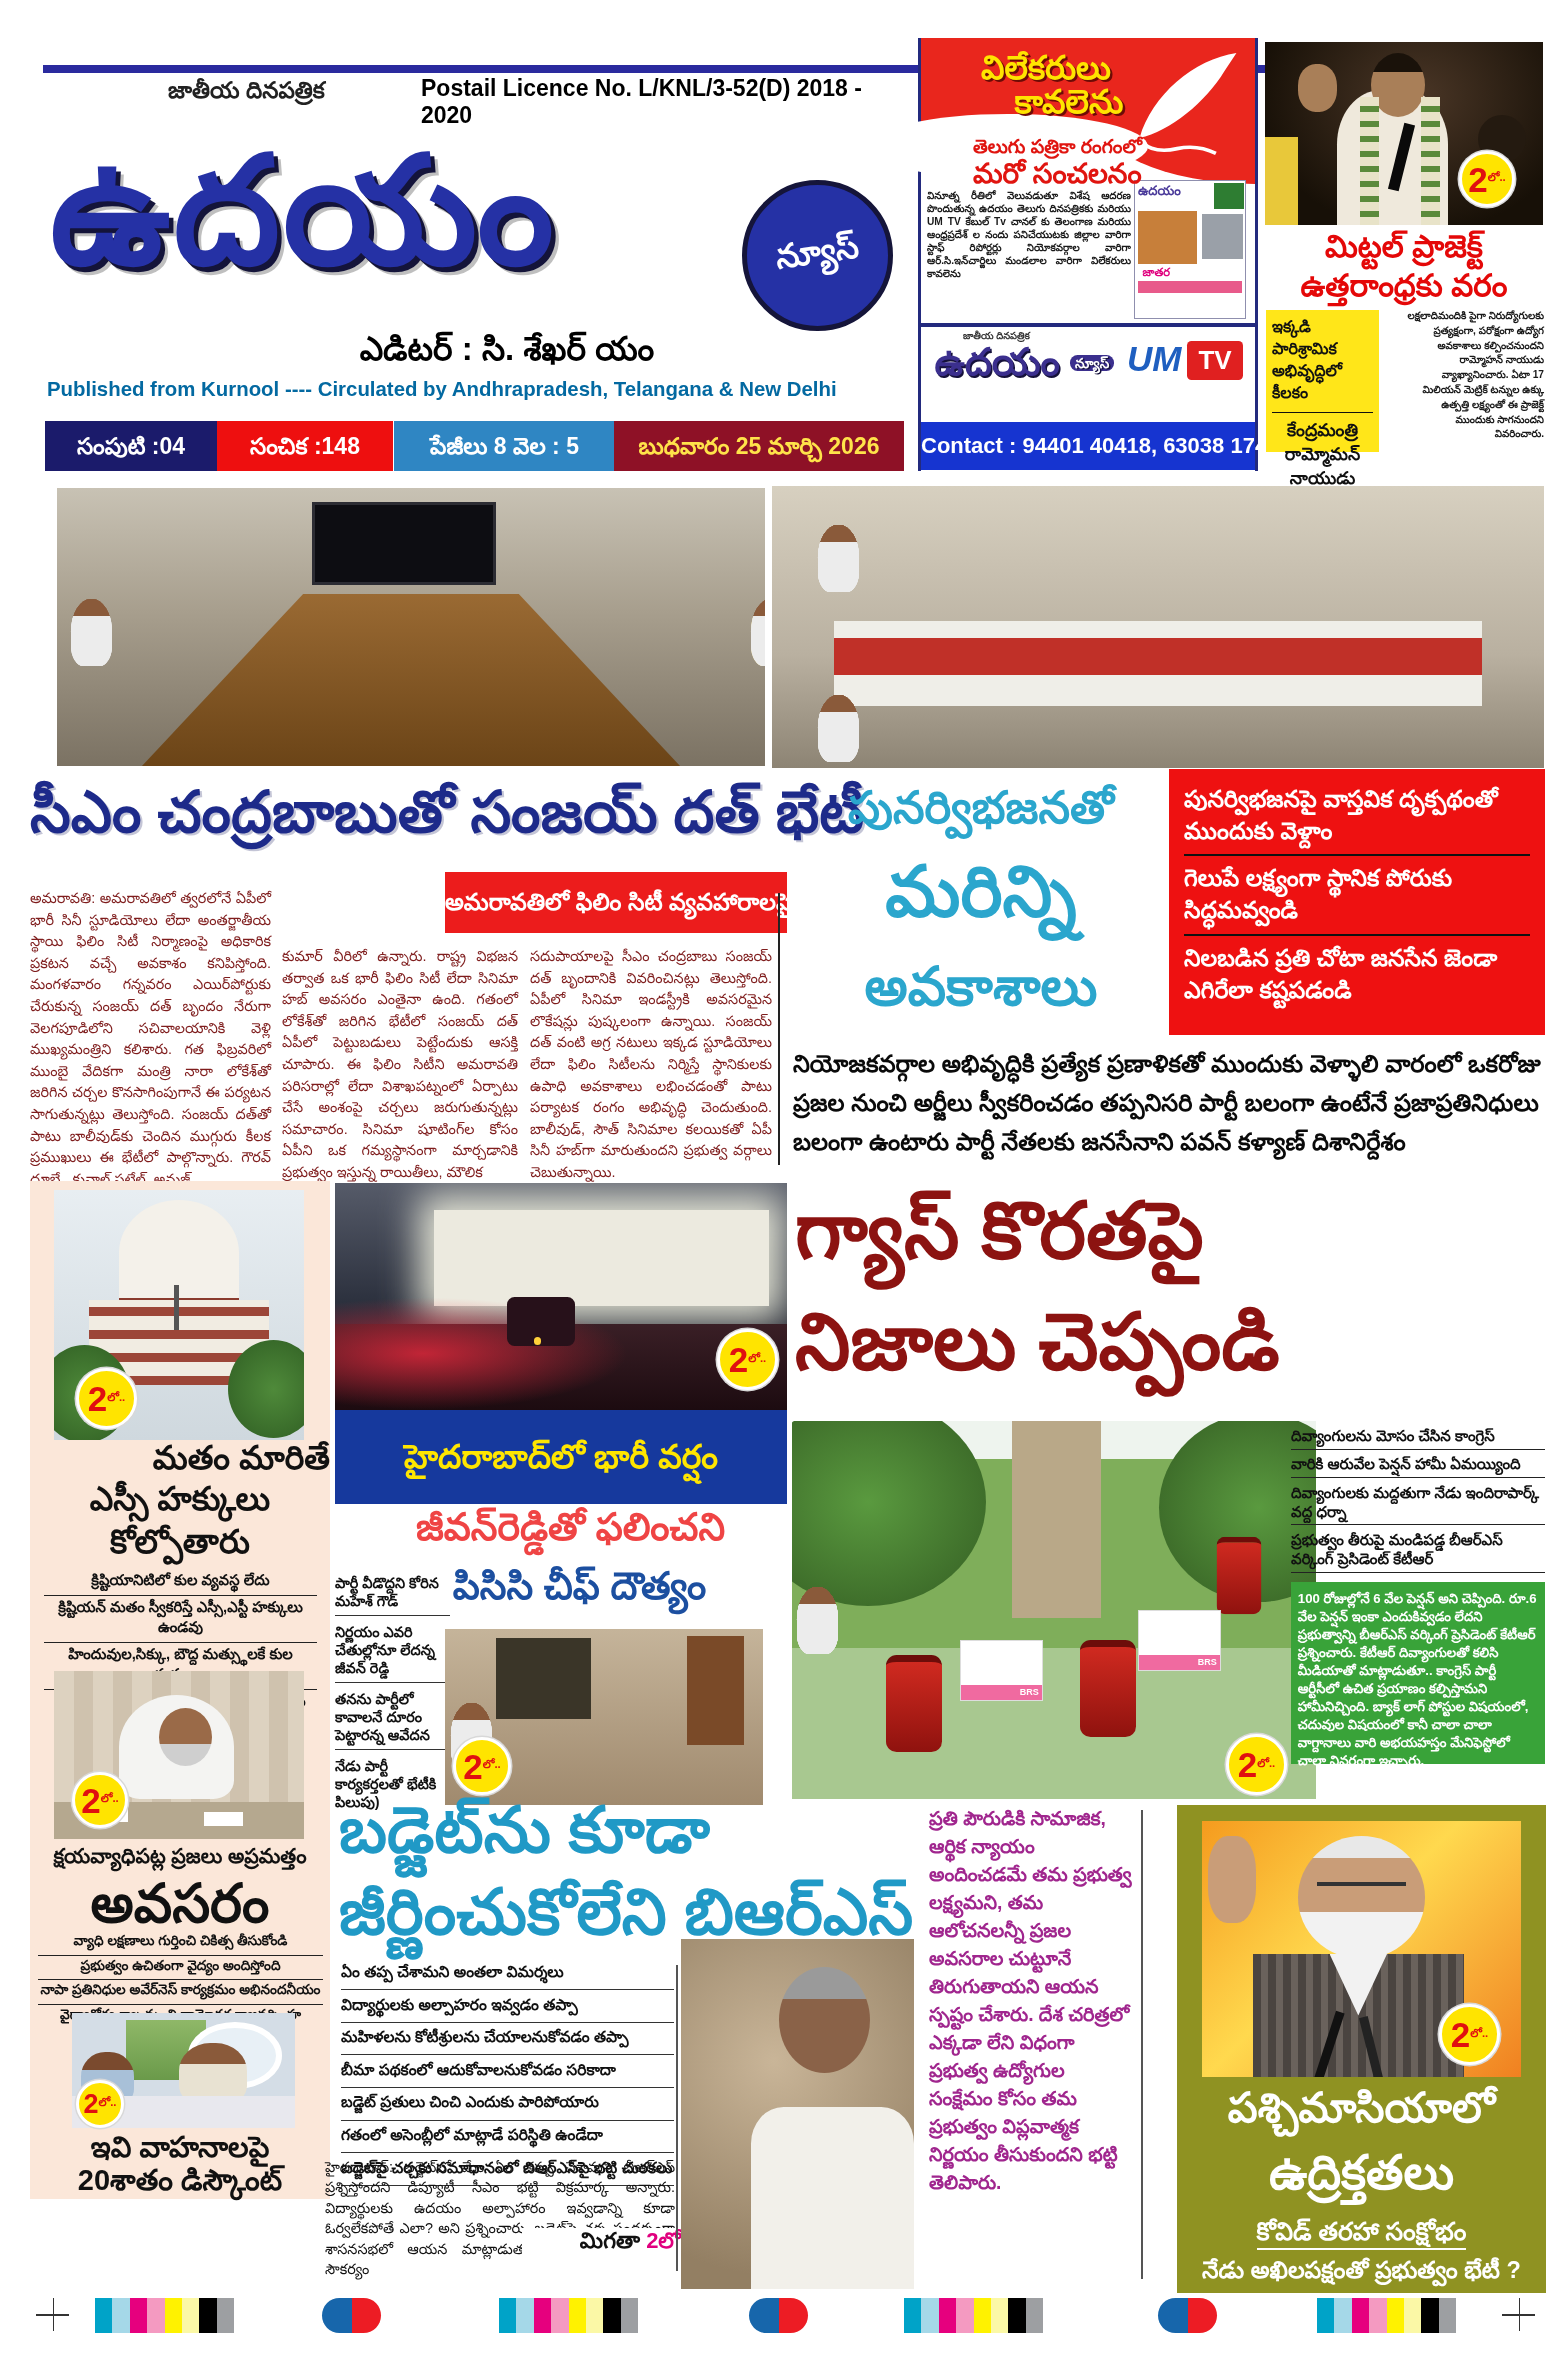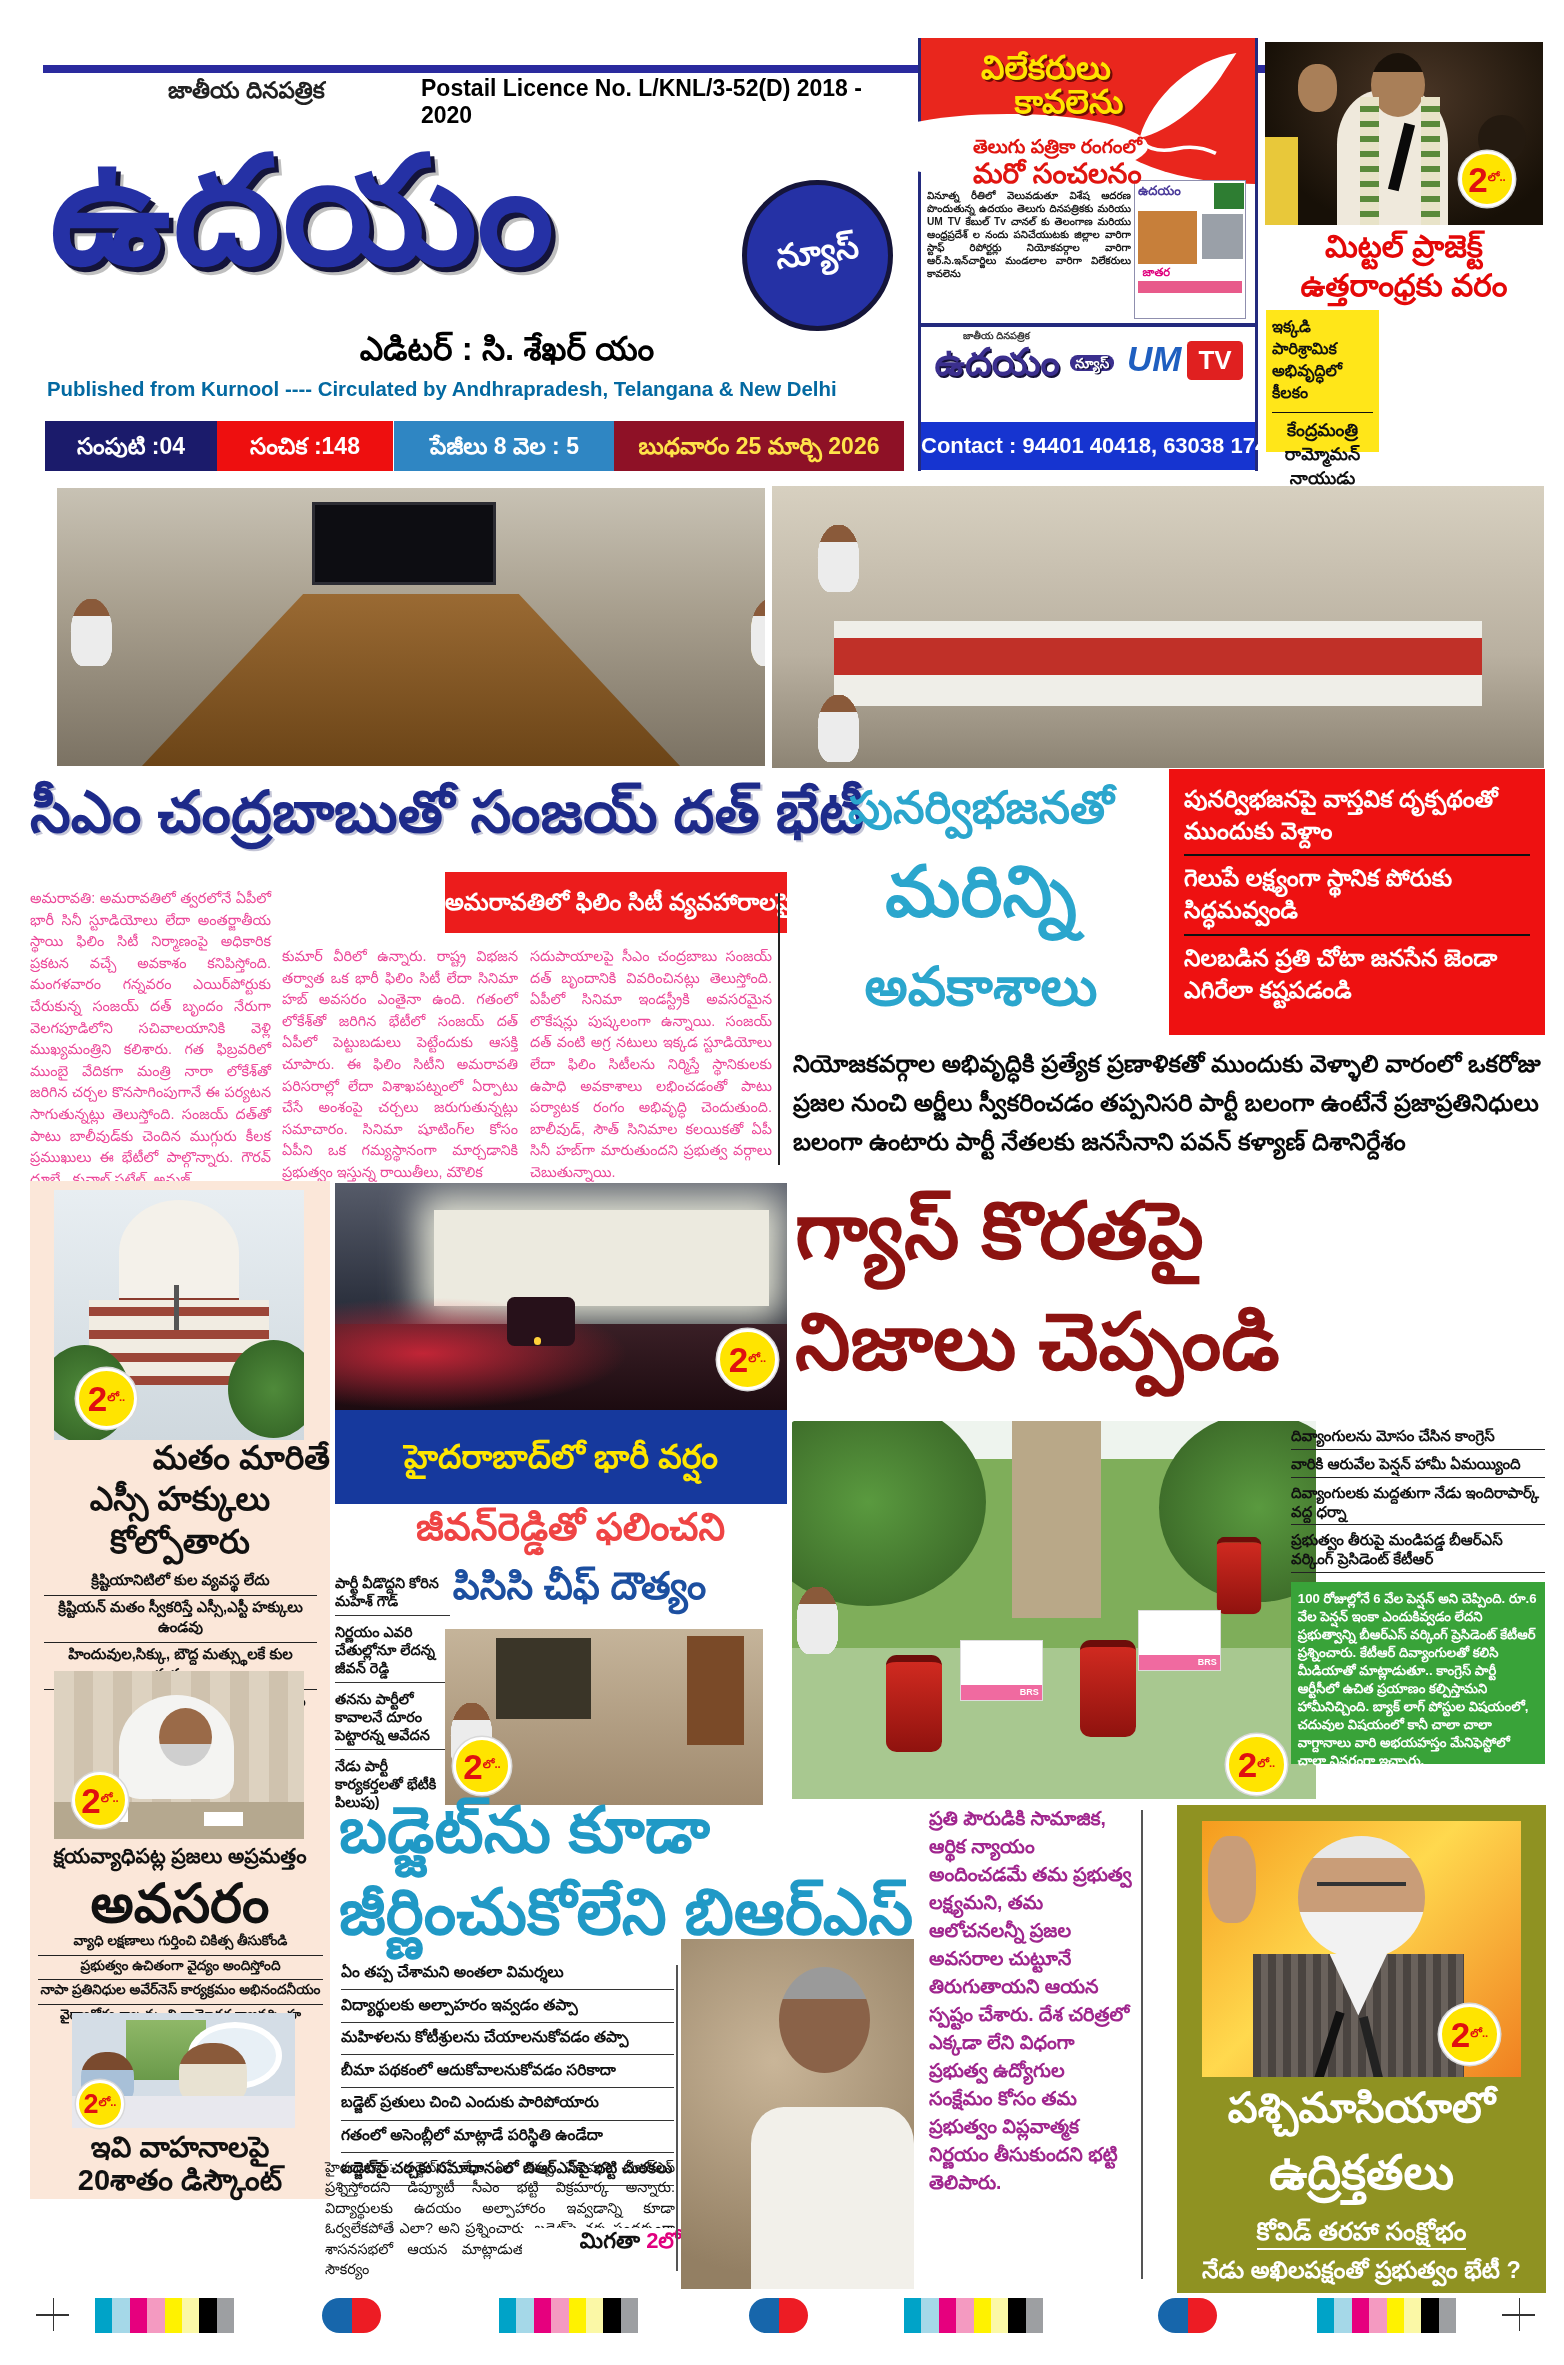--- a/index.html
+++ b/index.html
@@ -76,21 +76,21 @@
 
   
   #ph-conf{left:57px;top:488px;width:708px;height:278px;background:linear-gradient(180deg,#c8c2b4,#a79e8d 45%,#7b7263)}
   #ph-meet{left:772px;top:486px;width:772px;height:282px;background:linear-gradient(180deg,#d7d0c0,#b9b0a0 60%,#8d8474)}
 
   
   #cm-h{left:30px;top:778px;width:761px;font-size:58px;font-weight:800;color:#1d2a8a;white-space:nowrap;
         text-shadow:2.3px 2.3px 0 rgba(20,25,90,.25)}
   #cm-sub{left:445px;top:872px;width:342px;height:61px;background:#ec1c1c;color:#fff;font-size:23.5px;
           font-weight:800;text-align:center;line-height:61px;white-space:nowrap}
-  .col{font-size:14.4px;line-height:21.6px;font-weight:500;text-align:justify;color:#ec4899}
+  .col{font-size:14.4px;line-height:21.6px;font-weight:500;text-align:justify;color:#7f1d1d}
   #cm-c1{left:30px;top:888px;width:241px;height:303px}
   #cm-c2{left:282px;top:946px;width:236px;height:245px}
   #cm-c3{left:530px;top:946px;width:242px;height:245px}
   #vr1{left:778px;top:893px;width:2.3px;height:272px;background:#222}
 
   
   #jn-h1{left:795px;top:782px;width:372px;font-size:45px;font-weight:800;color:#2ba6cd;text-align:center}
   #jn-h2{left:795px;top:851px;width:372px;font-size:71px;font-weight:800;color:#2ba6cd;text-align:center}
   #jn-h3{left:795px;top:955px;width:372px;font-size:54px;font-weight:800;color:#2ba6cd;text-align:center}
   #jn-box{left:1169px;top:769px;width:376px;height:266px;background:#ee1111;padding:13.6px 15px}
@@ -339,20 +339,21 @@
   <div id="sp-badge" class="badge">
     <span class="n">2</span>
     <span class="s">లో..</span>
   </div>
   <div id="mit-h1" class="abs">మిట్టల్ ప్రాజెక్ట్</div>
   <div id="mit-h2" class="abs">ఉత్తరాంధ్రకు వరం</div>
   <div id="mit-box" class="abs">
     <div class="l1">ఇక్కడి పారిశ్రామిక అభివృద్ధిలో కీలకం</div>
     <div class="l2">కేంద్రమంత్రి రామ్మోమన్ నాయుడు</div>
   </div>
+  <div id="mit-body" class="abs">లక్షలాదిమందికి పైగా నిరుద్యోగులకు ప్రత్యక్షంగా, పరోక్షంగా ఉద్యోగ అవకాశాలు కల్పించనుందని రామ్మోహన్ నాయుడు వ్యాఖ్యానించారు. ఏటా 17 మిలియన్ మెట్రిక్ టన్నుల ఉక్కు ఉత్పత్తి లక్ష్యంతో ఈ ప్రాజెక్ట్ ముందుకు సాగనుందని వివరించారు.</div>
 
   <div id="ph-conf" class="ph">
     <span class="tv"></span>
     <span class="table"></span>
     <div class="crowd cl">
       <span class="person"></span>
       <span class="person"></span>
       <span class="person"></span>
     </div>
     <div class="crowd cr">

